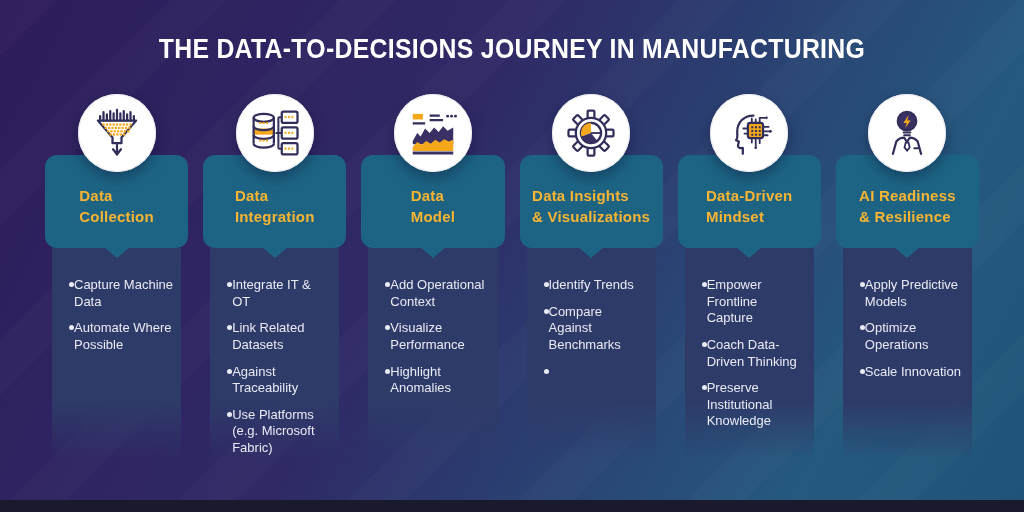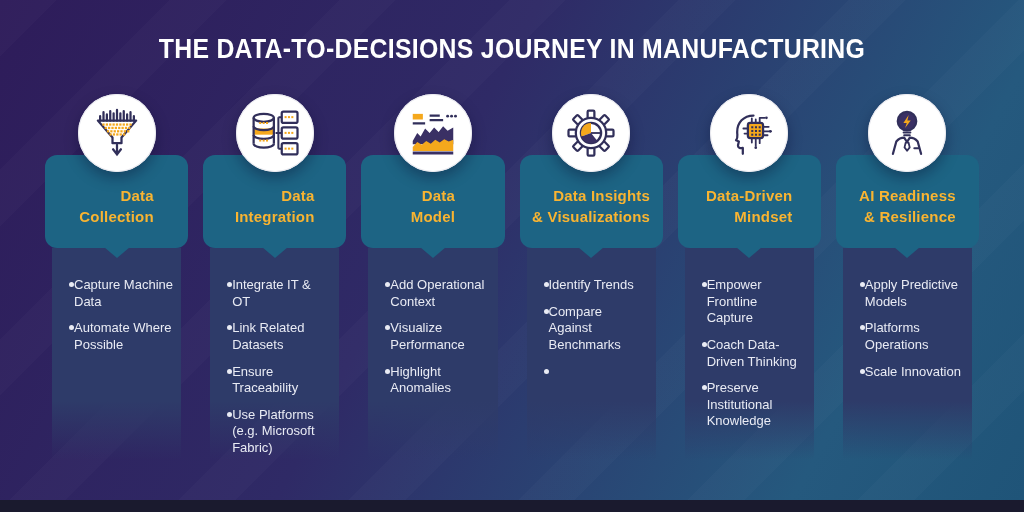--- a/index.html
+++ b/index.html
@@ -34,21 +34,21 @@
     display:flex;align-items:center;justify-content:center;
     position:relative;z-index:1;padding-top:10px;box-sizing:border-box;
   }
   .card::after{
     content:"";position:absolute;left:50%;bottom:-10px;transform:translateX(-50%);
     border-left:13px solid transparent;border-right:13px solid transparent;
     border-top:11px solid var(--teal);
   }
   .card-title{
     margin:0;color:var(--gold);font-size:15px;font-weight:700;
-    text-align:right;white-space:pre-line;line-height:1.35;letter-spacing:.2px;
+    text-align:left;white-space:pre-line;line-height:1.35;letter-spacing:.2px;
   }
   .panel{
     width:calc(100% - 14px);height:212px;box-sizing:border-box;
     background:linear-gradient(to bottom,var(--panel) 0%,var(--panel) 72%,rgba(46,59,105,0) 100%);
     padding:29px 8px 0 17px;
   }
   .bullets{list-style:none;margin:0;padding:0;display:flex;flex-direction:column;gap:10px;}
   .bullets li{display:flex;gap:0;color:var(--text);font-size:13px;line-height:1.28;}
   .dot{width:5px;height:5px;border-radius:50%;background:var(--text);margin-top:5px;flex:none;}
 </style>
@@ -166,21 +166,21 @@
       <li>
           <span class="dot"></span>
           <span class="btx">Integrate IT &amp; OT</span>
         </li>
             <li>
           <span class="dot"></span>
           <span class="btx">Link Related Datasets</span>
         </li>
             <li>
           <span class="dot"></span>
-          <span class="btx">Ensure Traceability</span>
+          <span class="btx">Against Traceability</span>
         </li>
             <li>
           <span class="dot"></span>
           <span class="btx">Use Platforms (e.g. Microsoft Fabric)</span>
         </li>
           </ul>
     </div>
   </div>
       <div class="col">
     <div class="circle">
@@ -350,21 +350,21 @@
     </div>
     <div class="panel">
       <ul class="bullets">
 
       <li>
           <span class="dot"></span>
           <span class="btx">Apply Predictive Models</span>
         </li>
             <li>
           <span class="dot"></span>
-          <span class="btx">Platforms Operations</span>
+          <span class="btx">Optimize Operations</span>
         </li>
             <li>
           <span class="dot"></span>
           <span class="btx">Scale Innovation</span>
         </li>
           </ul>
     </div>
   </div>
     </div>
 </div>

